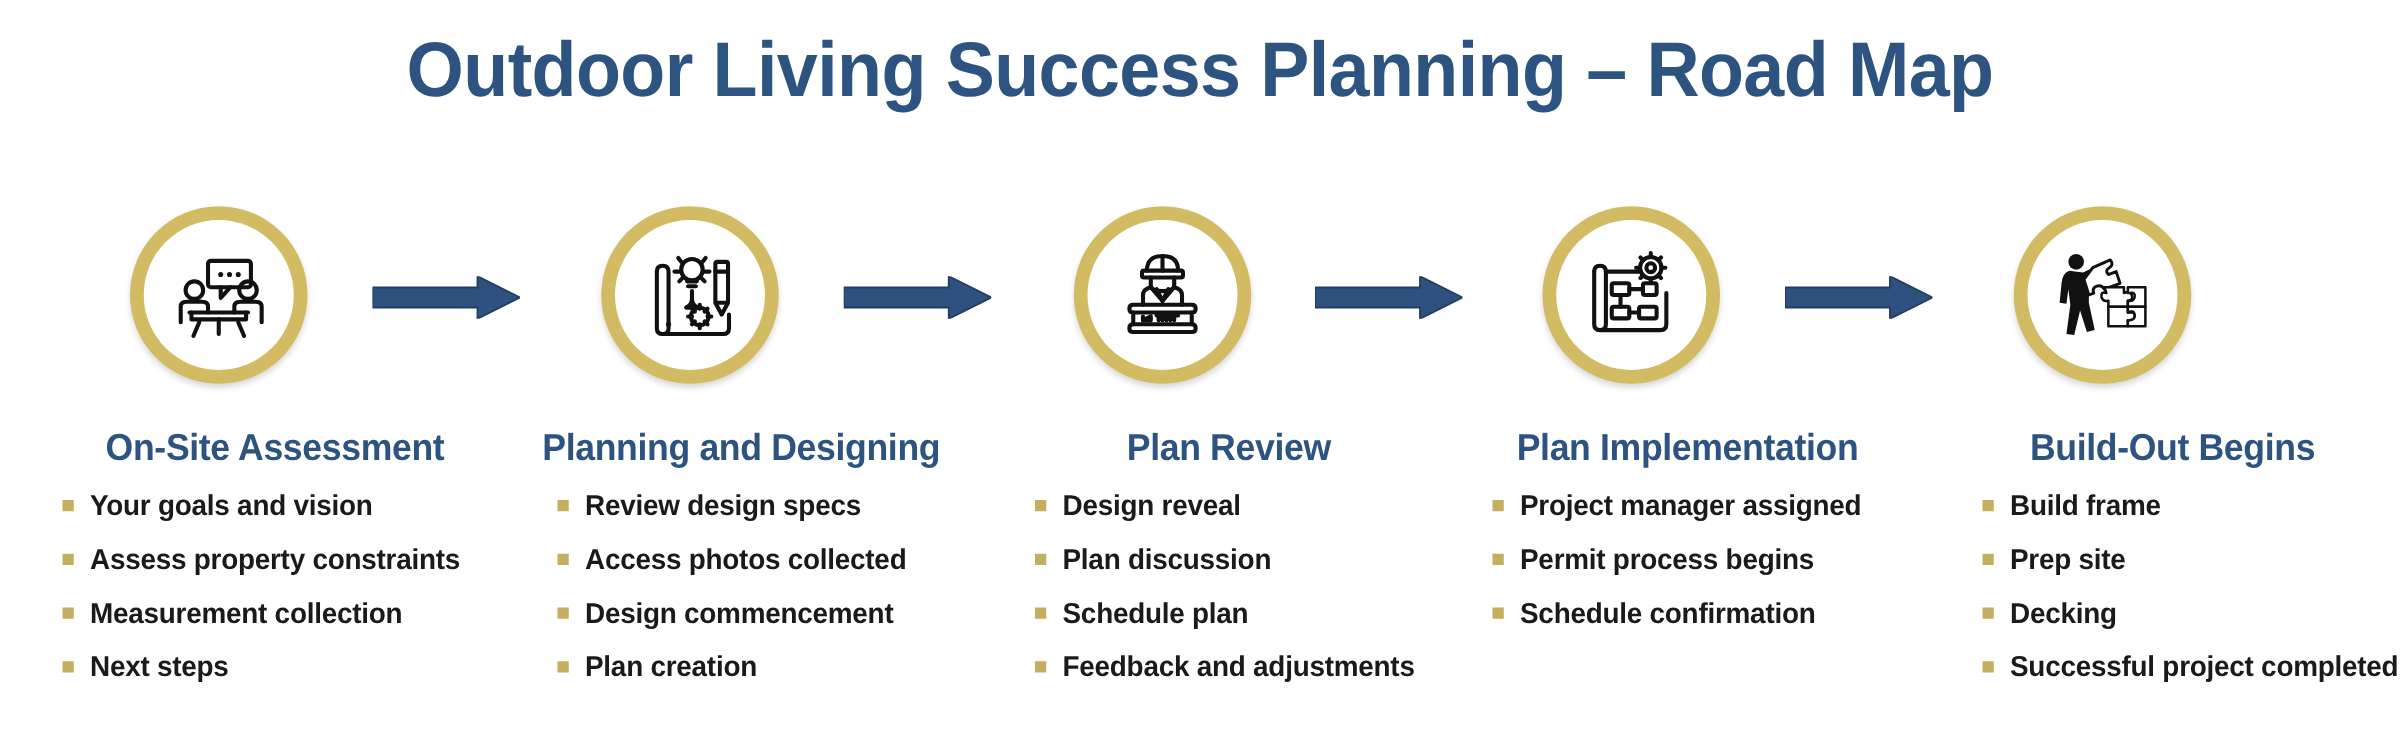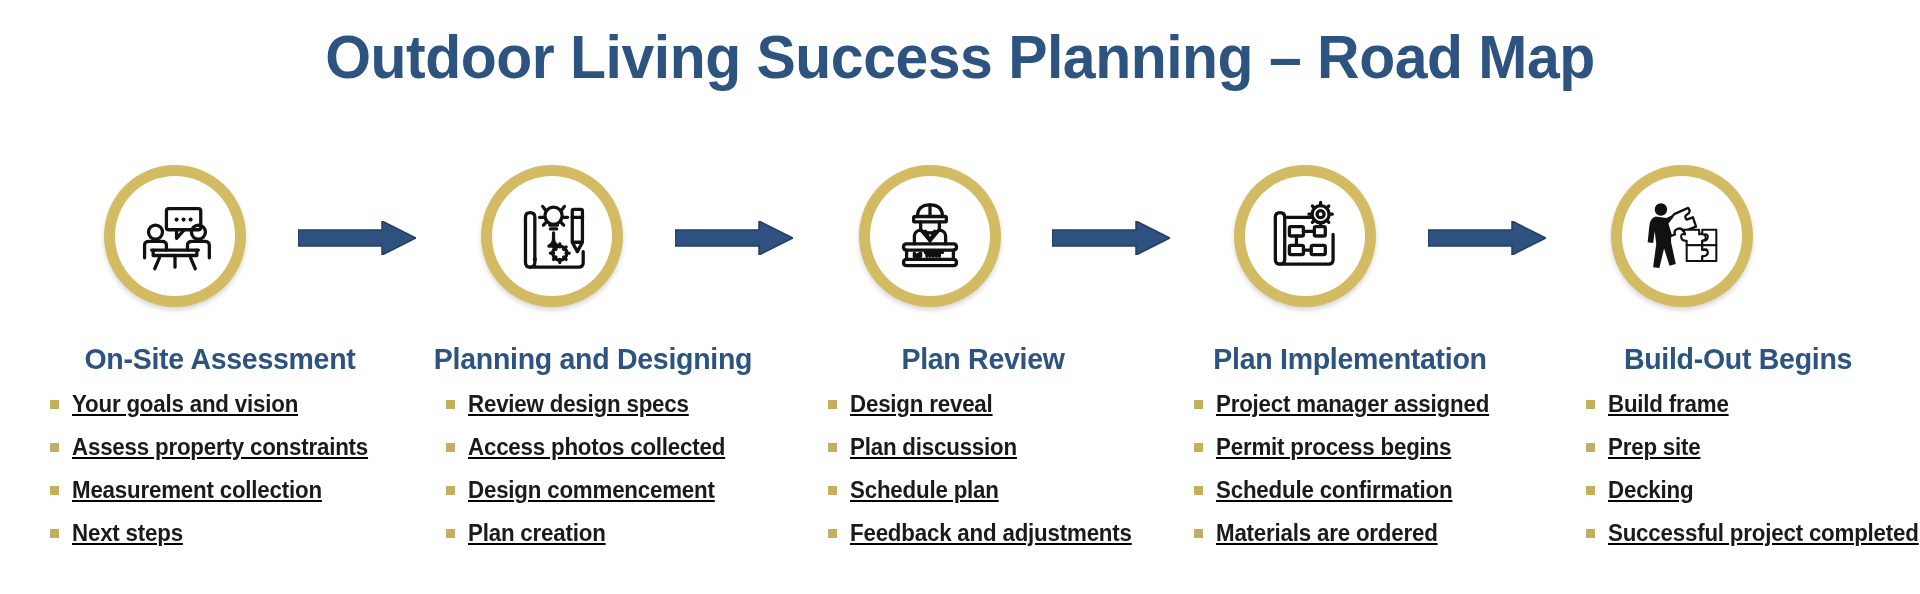--- a/index.html
+++ b/index.html
@@ -82,21 +82,21 @@
     font-weight:bold;
     color:#2D5480;
     white-space:nowrap;
     text-align:center;
     margin:0 0 16px 0;
     letter-spacing:-0.3px;
     transform:scaleX(0.95);
   }
   .bullets{
     list-style:none;
-    margin:0;padding:0;text-decoration:underline;
+    margin:0;padding:0;
   }
   .bullets li{
     display:flex;
     align-items:flex-start;
     margin:0 0 19px 0;
     white-space:nowrap;
   }
   .bullet-sq{
     flex:0 0 auto;
     width:9px;height:9px;
@@ -328,24 +328,20 @@
             <span class="bullet-txt">Project manager assigned</span>
           </li>
         <li>
             <span class="bullet-sq" style="background: rgb(196, 175, 94);"></span>
             <span class="bullet-txt">Permit process begins</span>
           </li>
         <li>
             <span class="bullet-sq" style="background: rgb(196, 175, 94);"></span>
             <span class="bullet-txt">Schedule confirmation</span>
           </li>
-        <li>
-            <span class="bullet-sq" style="background: rgb(196, 175, 94);"></span>
-            <span class="bullet-txt">Materials are ordered</span>
-          </li>
       </ul>
     </div>
 
     <div class="col" style="left:1540px;width:380px;">
       <div class="col-head" style="width:340px;">Build-Out Begins</div>
       <ul class="bullets" style="padding-left:18px;">
         <li>
             <span class="bullet-sq" style="background: rgb(196, 175, 94);"></span>
             <span class="bullet-txt">Build frame</span>
           </li>

